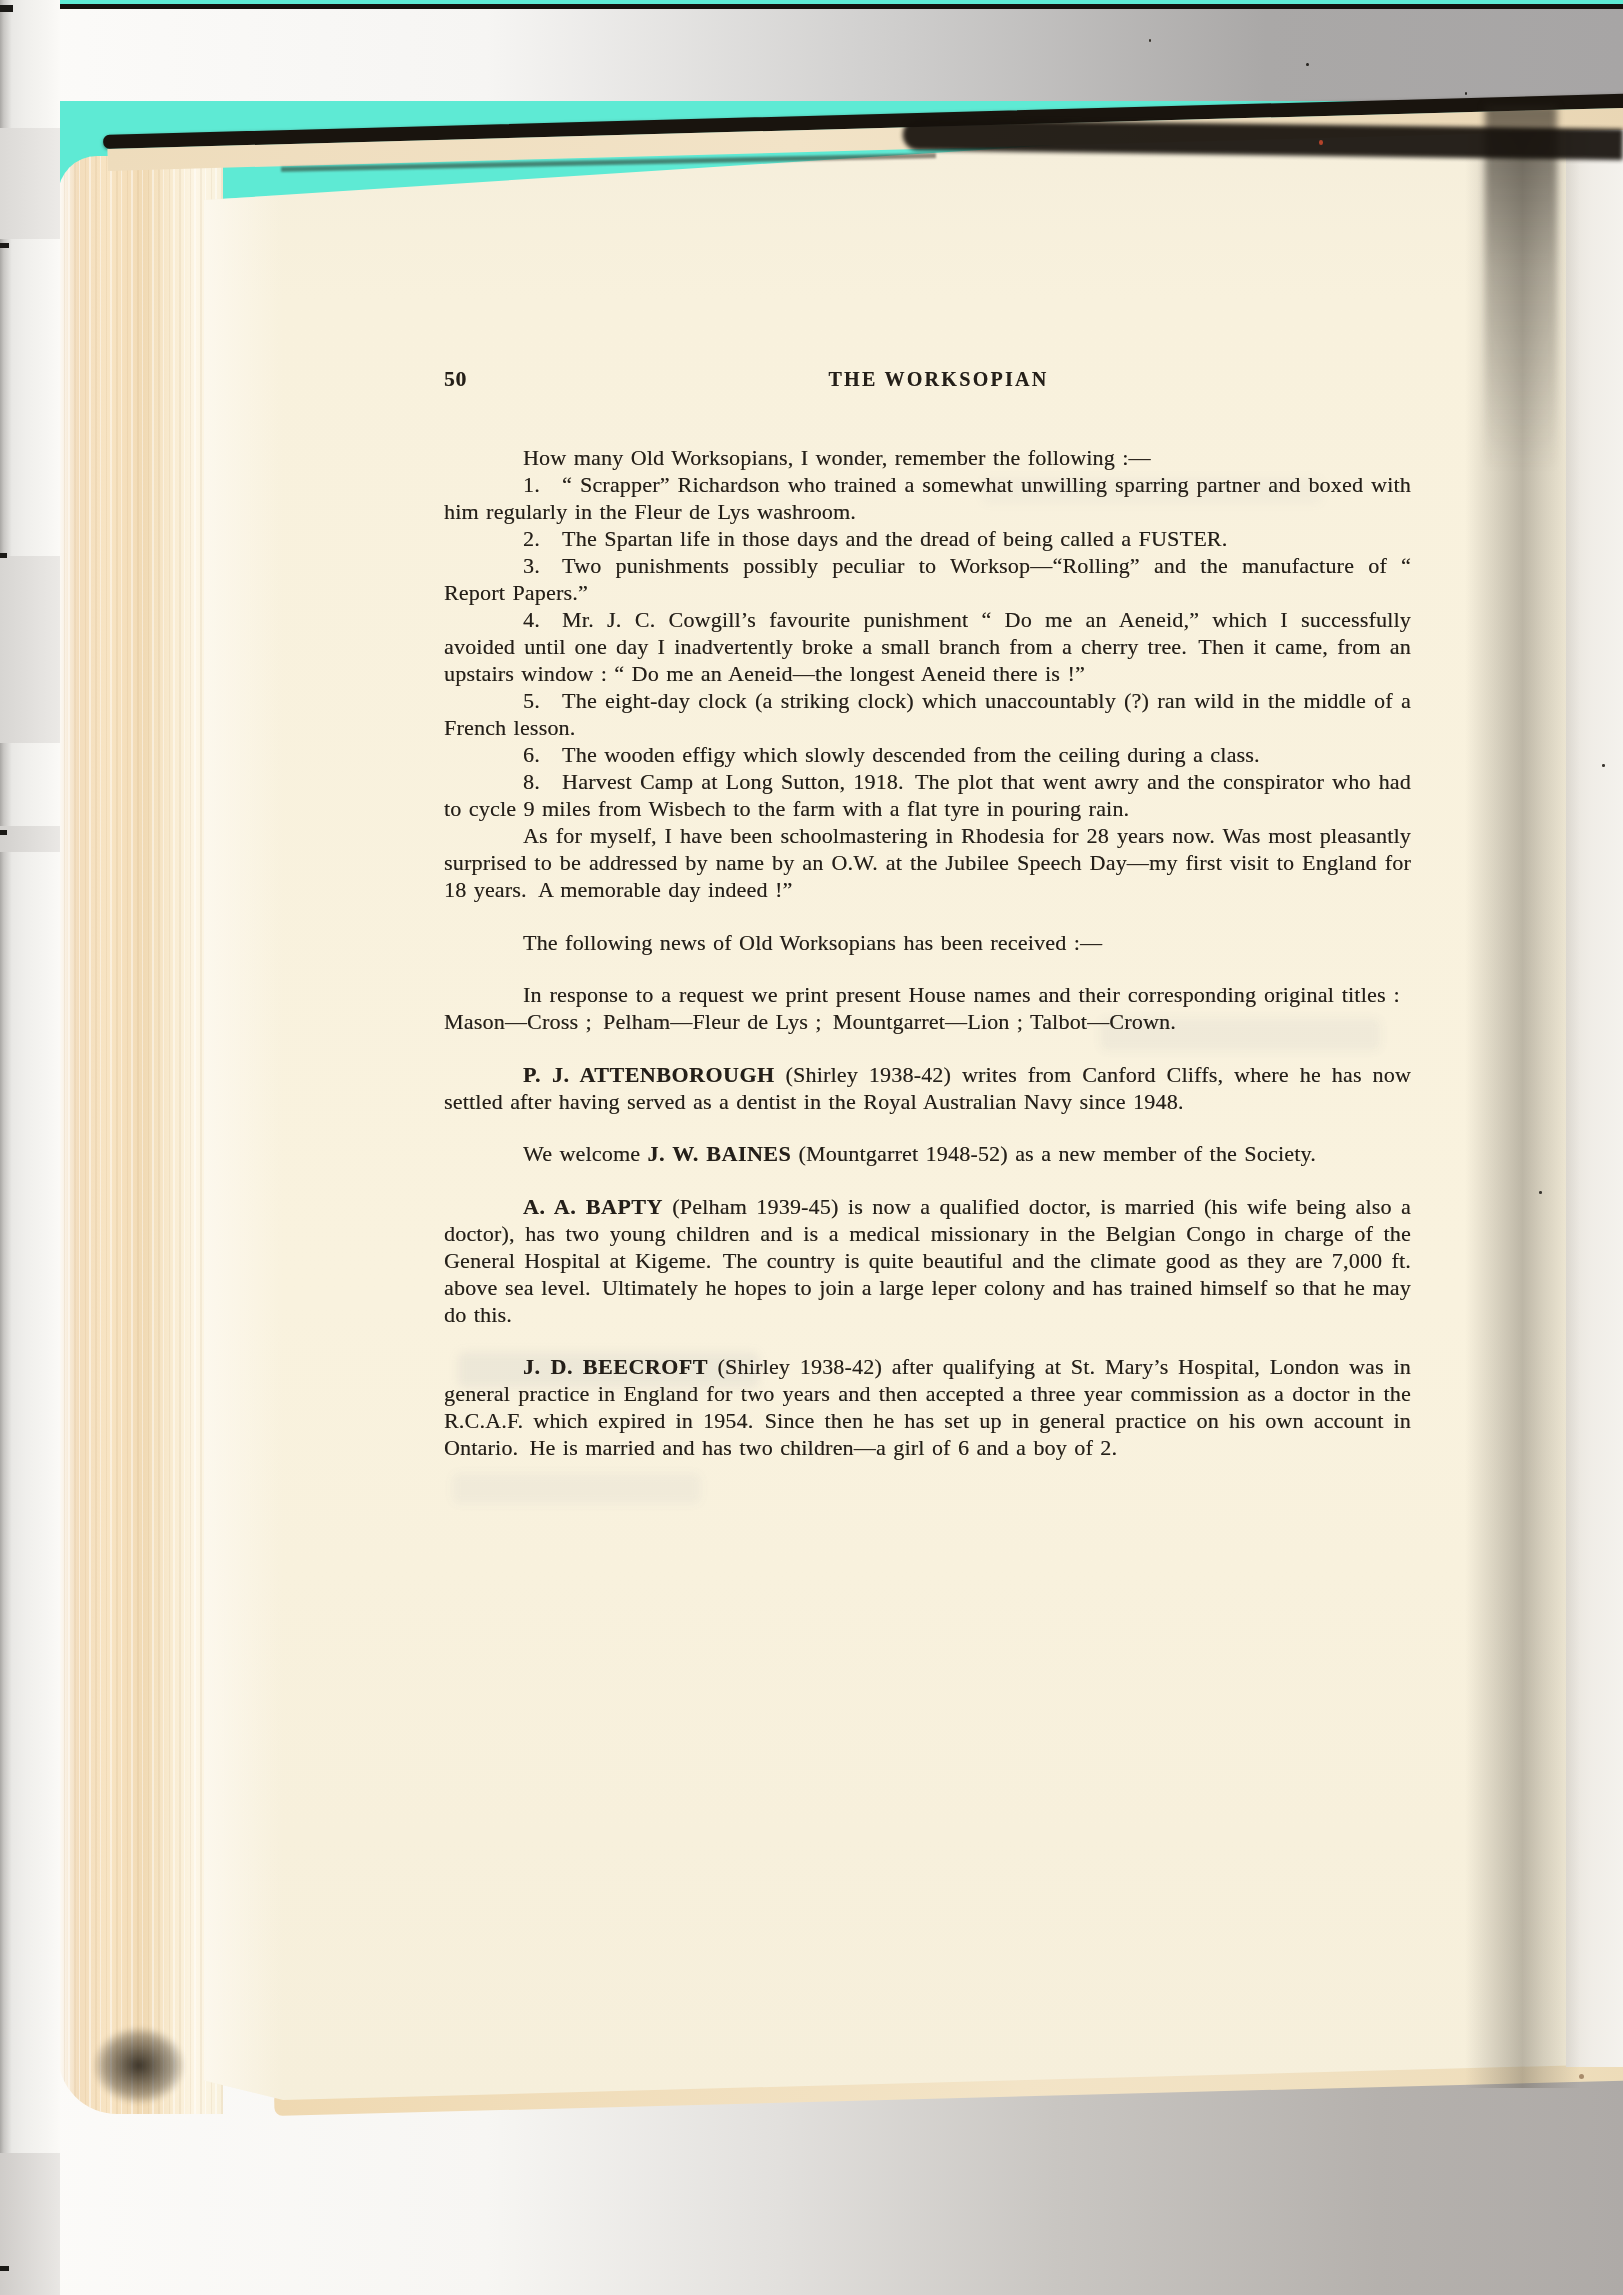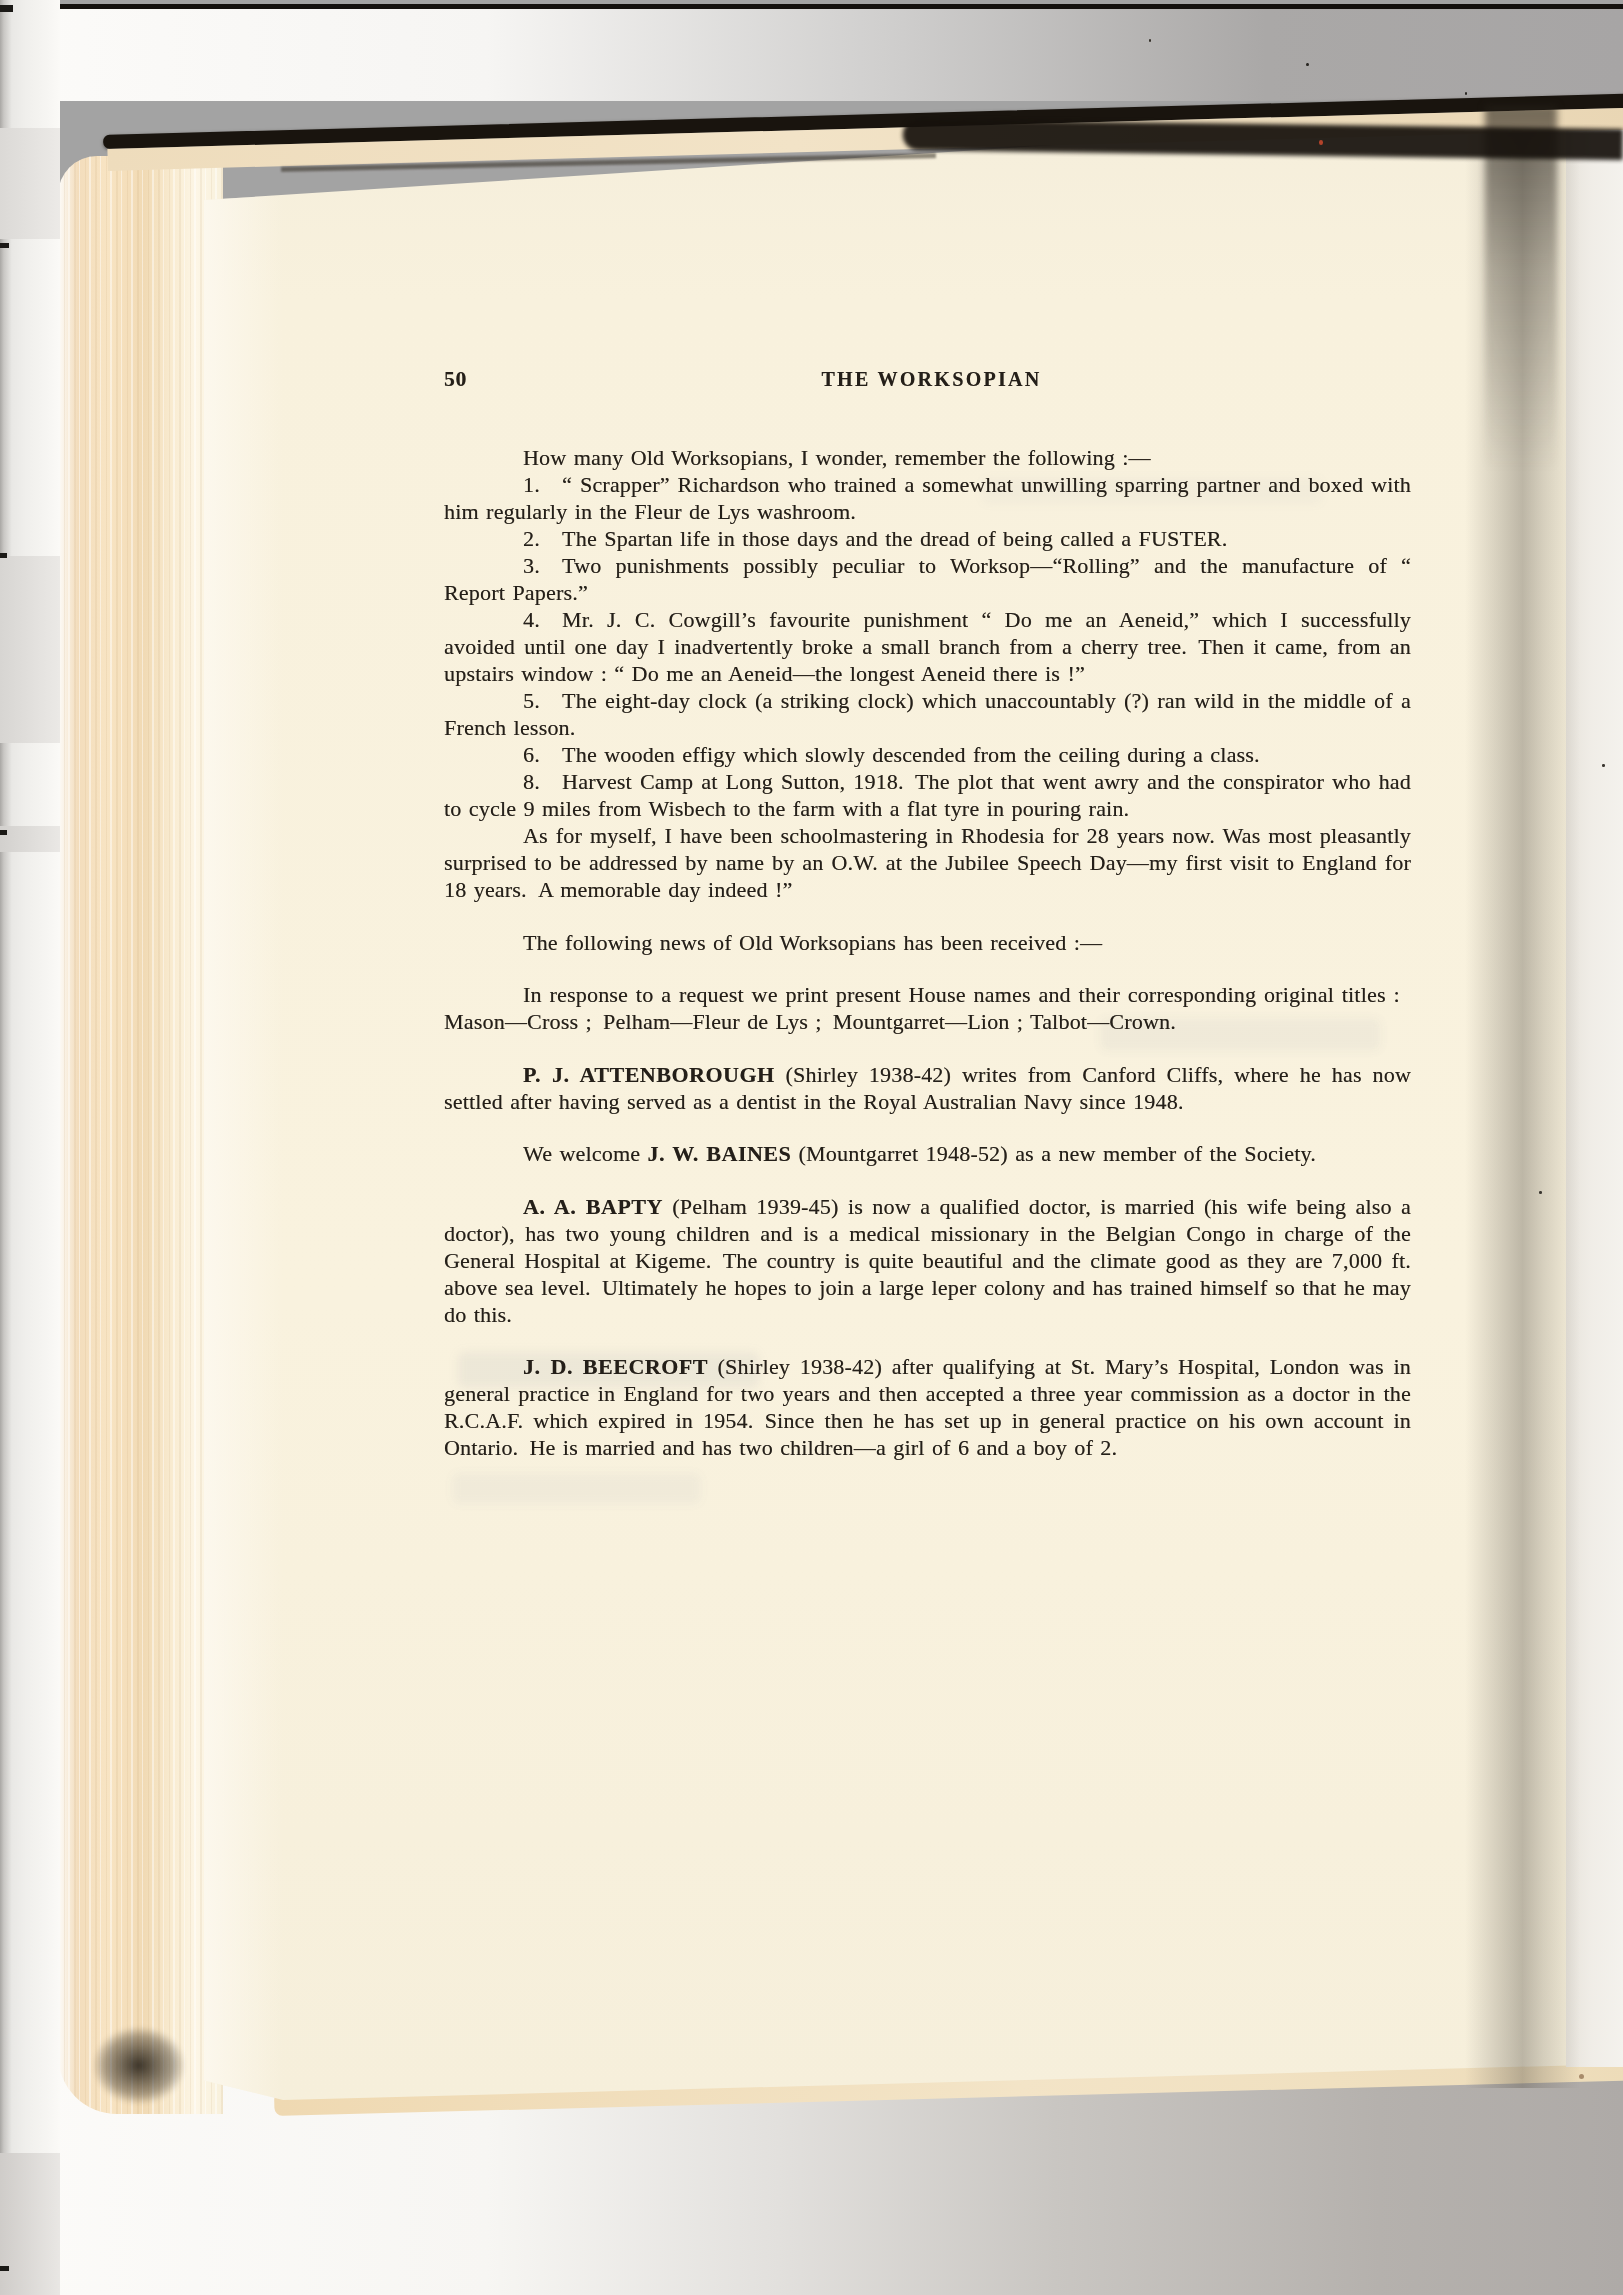--- a/index.html
+++ b/index.html
@@ -1,18 +1,18 @@
 <!DOCTYPE html>
 <html style="font-size:10.5px"><head>
 <meta charset="utf-8">
 <style>
   html,body { margin:0; padding:0; background:#e8e7e4; }
   .scan {
     position:relative; width:1623px; height:2295px; overflow:hidden;
-    background:#a3a3a3;
+    background:#5eead4;
     font-family:"Liberation Serif","DejaVu Serif",serif;
   }
   
   .top-black-line { position:absolute; left:0; top:3.9px; width:1623px; height:6.5px; background:#14110e; }
   .top-gray-band {
     position:absolute; left:0; top:9.2px; width:1623px; height:92px;
     background:linear-gradient(90deg,#fcfbf9 0%,#f6f5f3 30%,#cfcecd 55%,#aaa8a7 78%,#a7a5a5 100%);
   }
   .left-scan-margin {
     position:absolute; left:0; top:0; width:60px; height:2295px; z-index:7;
@@ -77,21 +77,21 @@
     border-radius:7.9px 0 0 7.9px;
     transform:rotate(-1.5deg); transform-origin:left top;
   }
   
   .ghost { position:absolute; z-index:5; filter:blur(4.6px); background:rgba(120,134,150,.09); border-radius:6.5px; }
   .speck { position:absolute; z-index:9; border-radius:50%; }
   
   .print { color:#241f19; text-shadow:0.2px 0.3px 0.3px rgba(40,32,22,.55); }
   .header-row { position:absolute; left:444px; top:367px; width:967px; height:29px; z-index:6; }
   .page-number { position:absolute; left:0; top:0; font-size:21.6px; font-weight:700; letter-spacing:0.7px; }
-  .running-title { position:absolute; left:4px; top:0.7px; width:100%; text-align:center; font-size:20px; font-weight:700; letter-spacing:2.3px; }
+  .running-title { position:absolute; left:11px; top:0.7px; width:100%; text-align:center; font-size:20px; font-weight:700; letter-spacing:2.3px; }
   .text-column {
     position:absolute; left:444px; top:444px; width:967px; z-index:6;
     font-size:22px; line-height:27px; letter-spacing:0.2px; word-spacing:1.6px;
   }
   .para { margin:0; text-indent:79px; text-align:justify; }
   .para.gap { margin-top:25.5px; }
   .para b { font-weight:700; letter-spacing:0.5px; }
 </style>
 </head>
 <body>

